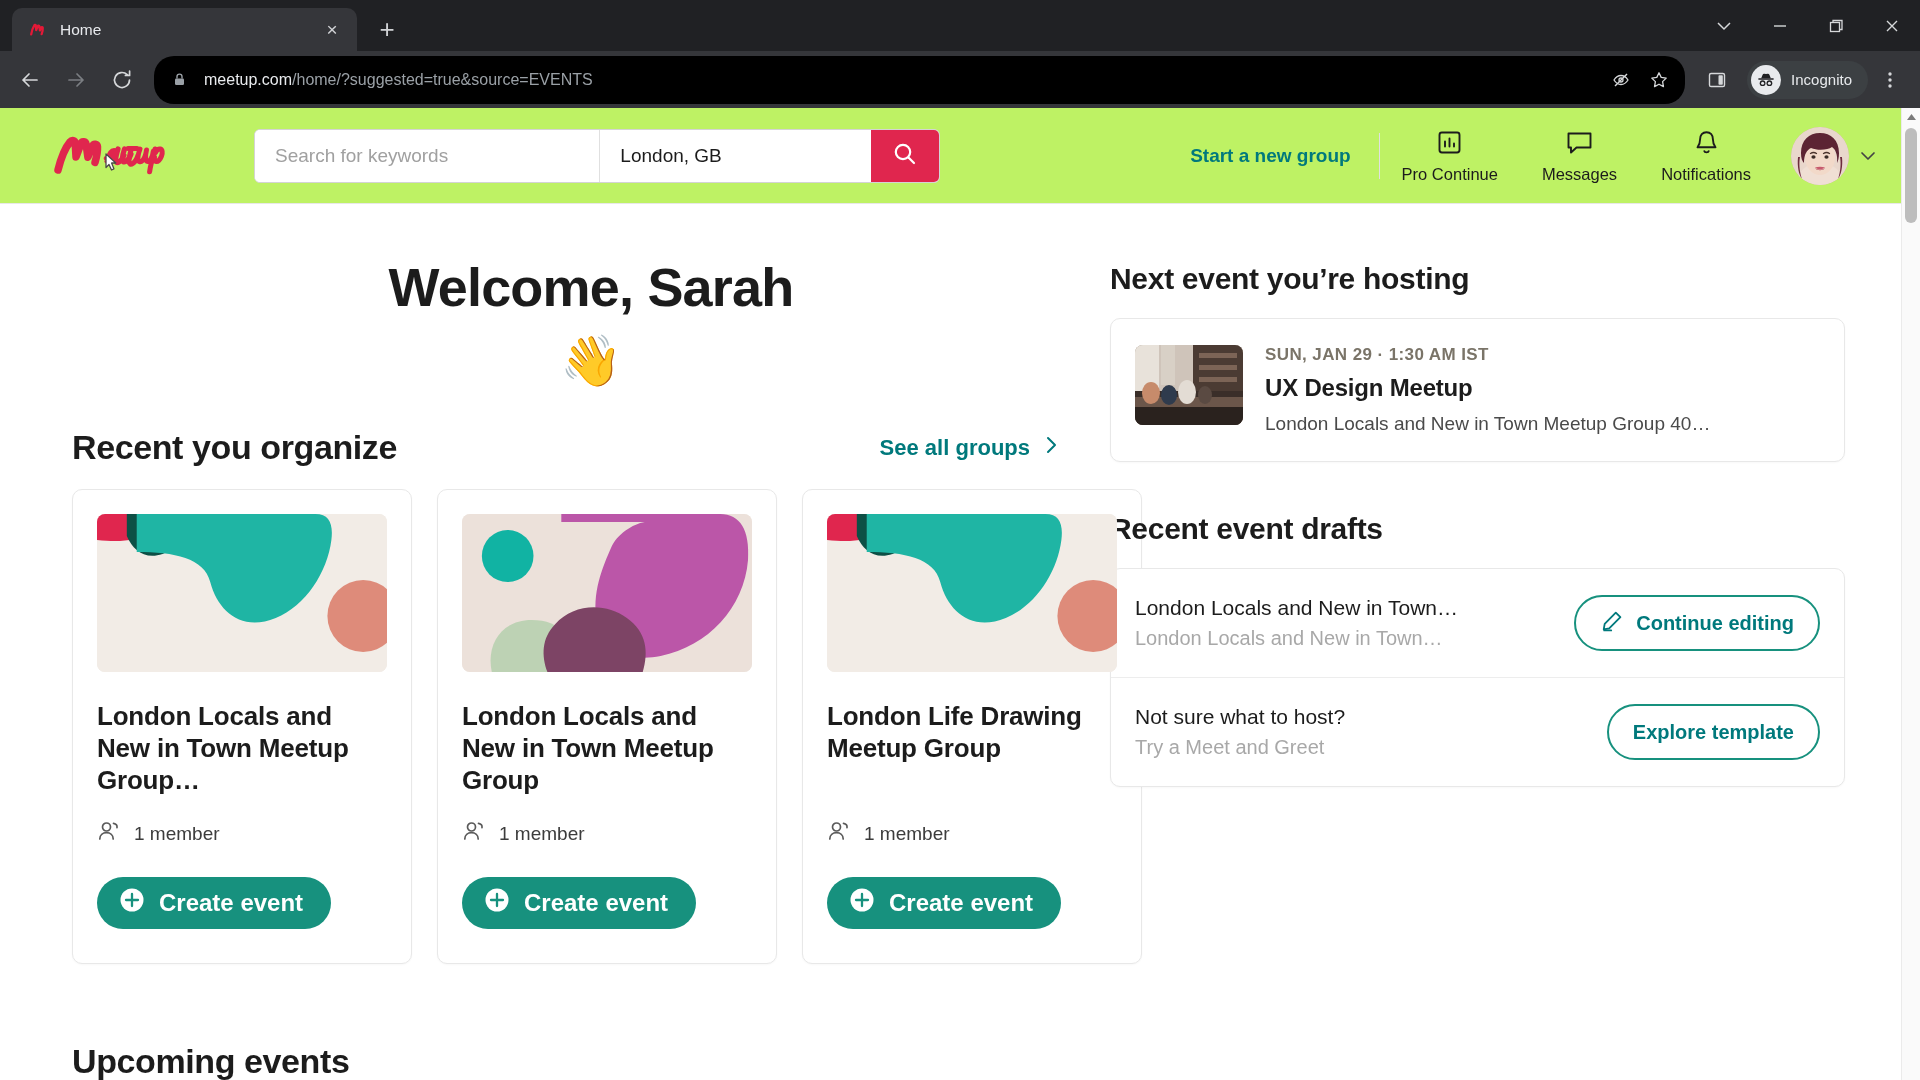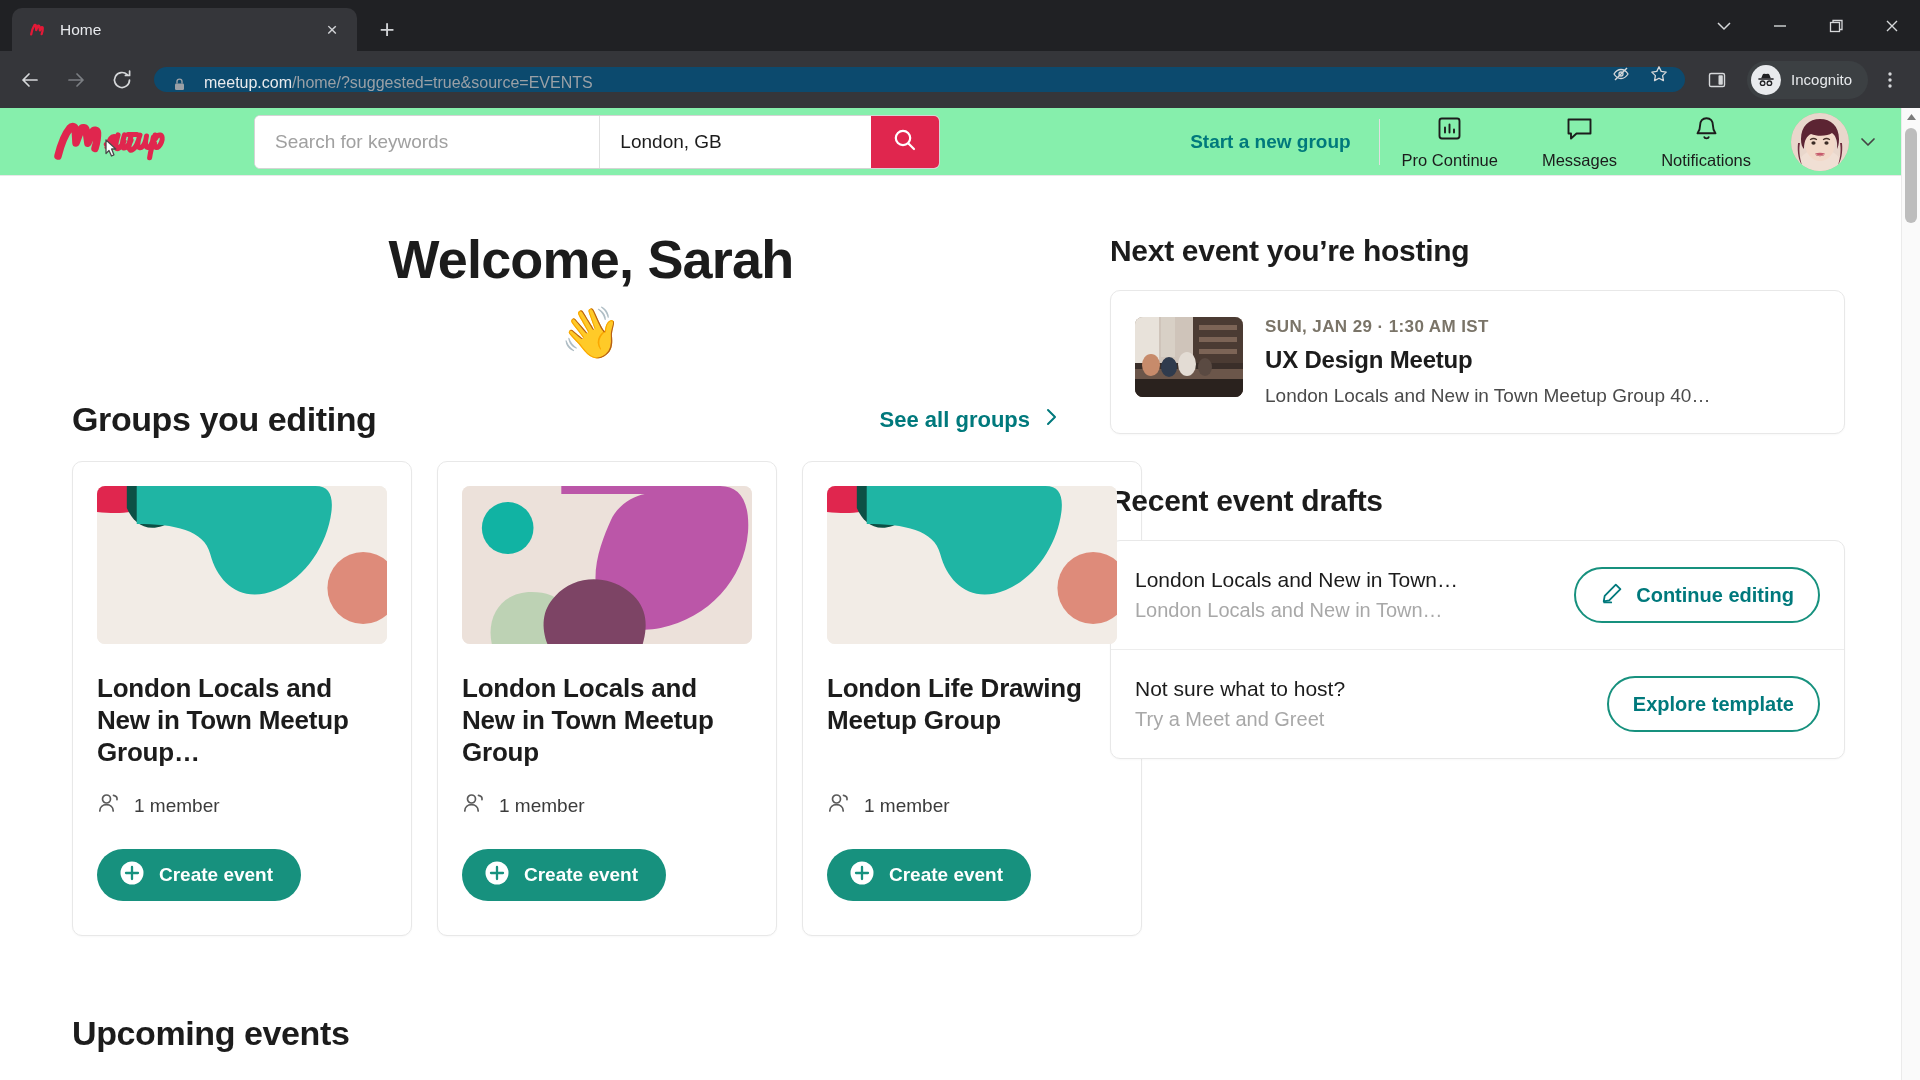--- a/index.html
+++ b/index.html
@@ -54,22 +54,22 @@
     height: 57px; background: #35363a; display: flex; align-items: center;
     padding: 0 10px 0 8px; gap: 2px;
   }
   .tb-btn {
     width: 44px; height: 44px; border-radius: 50%; display: flex;
     align-items: center; justify-content: center; color: #d6d8da;
     flex: 0 0 44px;
   }
   .tb-btn.disabled { color: #7b7e82; }
   .omnibox {
-    flex: 1; height: 25px; background: #0c4a6e; border-radius: 20px;
-    display: flex; align-items: flex-end; padding: 0 8px 0 18px;
+    flex: 1; height: 48px; background: #000000; border-radius: 20px;
+    display: flex; align-items: center; padding: 0 8px 0 18px;
     margin: 0 8px; min-width: 0;
   }
   .omni-lock { width: 22px; flex: 0 0 22px; display: flex; align-items: center; color: #9aa0a6; }
   .omni-url {
     flex: 1; color: #9aa0a6; font-size: 16px; white-space: nowrap;
     overflow: hidden; text-overflow: ellipsis; padding-left: 10px;
   }
   .omni-url b { color: #e8eaed; font-weight: 400; }
   .omni-actions { display: flex; align-items: center; gap: 2px; }
   .omni-actions .tb-btn { width: 36px; flex: 0 0 36px; height: 36px; }
@@ -101,21 +101,21 @@
     height: 18px; display: flex; align-items: center; justify-content: center;
   }
   .sb-arrow svg { display: block; }
   .sb-thumb {
     position: absolute; left: 3px; right: 3px; top: 20px; height: 95px;
     background: #bdbdbd; border-radius: 7px;
   }
 
   
   .site-header {
-    height: 68px; background: #86efac; border-bottom: 1px solid #e8e8e8;
+    height: 96px; background: #bef264; border-bottom: 1px solid #e8e8e8;
     display: flex; align-items: center; padding: 0 22px 0 52px;
   }
   .logo {
     width: 150px; flex: 0 0 150px; position: relative;
     display: flex; align-items: center;
   }
   .logo svg { display: block; }
   .cursor-ptr {
     position: absolute; left: 48px; top: 22px; width: 22px; height: 26px;
     pointer-events: none;
@@ -198,21 +198,21 @@
     font-size: 26px; font-weight: 700; color: #1c1c1c; line-height: 1.24;
     letter-spacing: -0.2px; margin-bottom: 22px; min-height: 98px;
   }
   .gcard-members {
     display: flex; align-items: center; gap: 13px; color: #3c3c3c;
     font-size: 19px; margin-bottom: 30px;
   }
   .btn-create {
     display: inline-flex; align-items: center; gap: 14px;
     background: #17917e; color: #fff; border: none; border-radius: 26px;
-    height: 52px; padding: 0 28px 0 22px; font-size: 19px; font-weight: 700;
+    height: 52px; padding: 0 28px 0 22px; font-size: 24px; font-weight: 700;
     font-family: inherit; cursor: pointer;
   }
 
   .upcoming { font-size: 34px; font-weight: 700; color: #1c1c1c; margin-top: 78px; letter-spacing: -0.4px; }
 
   
   .r-title { font-size: 30px; font-weight: 700; color: #1c1c1c; margin-bottom: 22px; letter-spacing: -0.3px; }
   .panel {
     border: 1px solid #e8e8e8; border-radius: 10px; background: #fff;
     box-shadow: 0 1px 2px rgba(0,0,0,0.03);
@@ -454,21 +454,21 @@
 
       <div class="content">
 
         <div class="col-left">
           <h1 class="welcome">
             <span>Welcome, Sarah</span>
             <span class="wave">👋</span>
           </h1>
 
           <div class="section-head">
-            <span class="section-title">Groups you editing</span>
+            <span class="section-title">Recent you organize</span>
             <span class="see-all">
               <span>See all groups</span>
               <span>
                 <svg width="22" height="22" viewBox="0 0 22 22">
                     <path d="M8 4l7 7-7 7" fill="none" stroke="currentColor" stroke-width="2" stroke-linecap="round" stroke-linejoin="round"></path>
                   </svg>
               </span>
             </span>
           </div>
 

